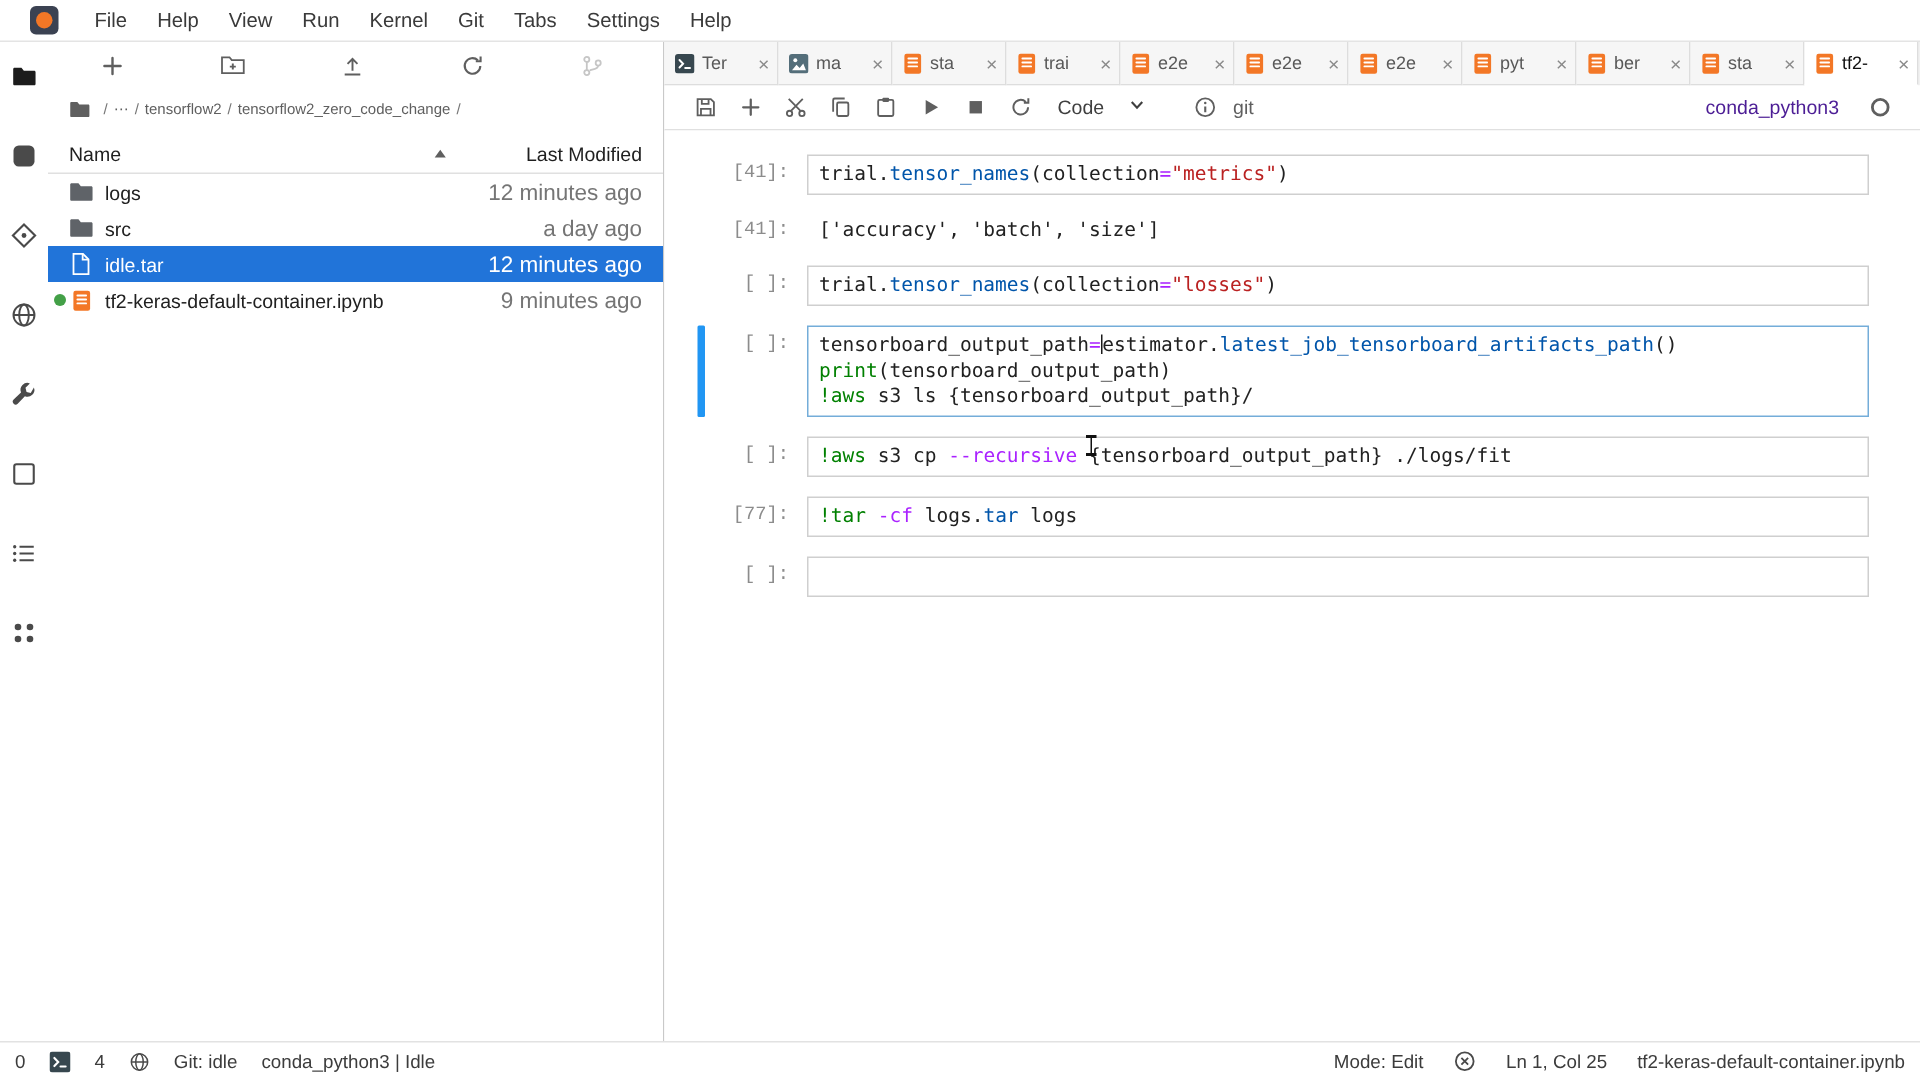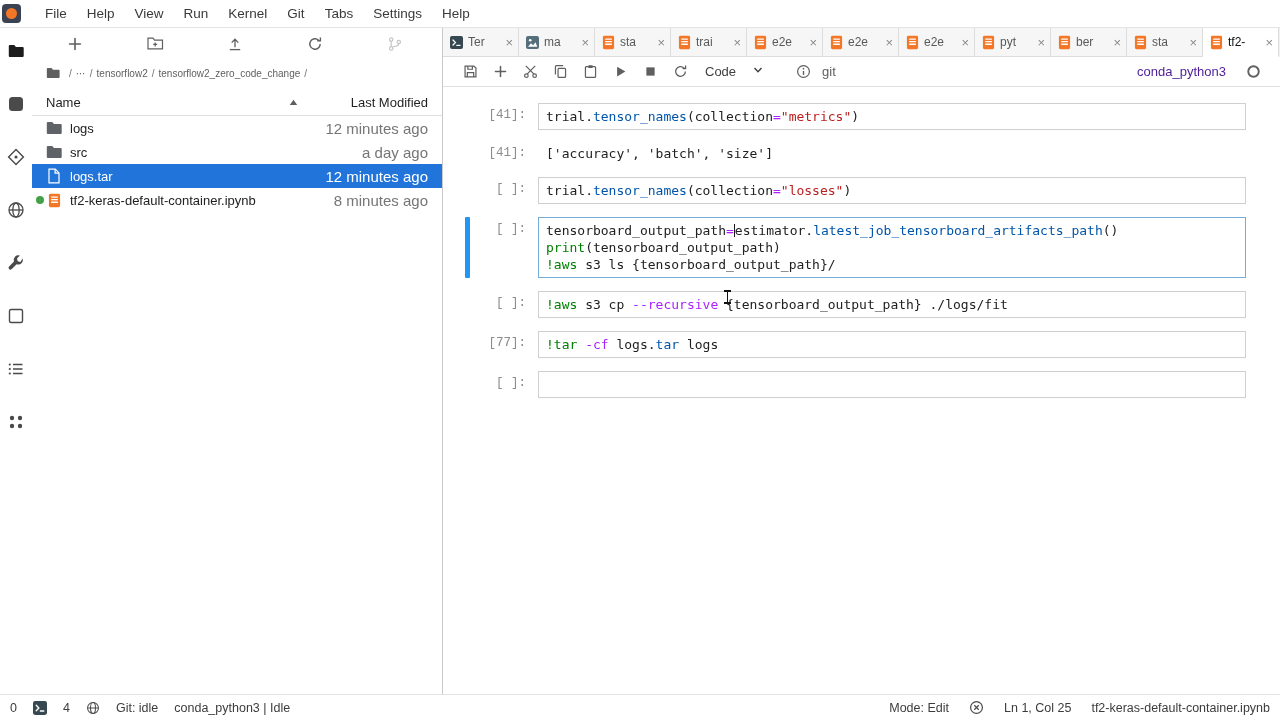--- a/index.html
+++ b/index.html
@@ -1,21 +1,21 @@
 <!DOCTYPE html>
 <html style="--selection-blue: #2174d9; --accent-blue: #2196f3; --notebook-orange: #f37726; --running-green: #43a047; --string-red: #ba2121; --keyword-green: #008000; --operator-purple: #aa22ff; --property-blue: #0055aa;"><head>
 <meta charset="utf-8">
 <style>
   *{margin:0;padding:0;box-sizing:border-box}
   html,body{width:1280px;height:720px;overflow:hidden;background:#fff}
   body{font-family:"Liberation Sans","DejaVu Sans",sans-serif;font-size:13px;color:#333}
   .app{position:relative;width:1280px;height:720px;background:#fff;overflow:hidden}
 
   
-  .menubar{position:absolute;top:0;left:0;right:0;height:28px;border-bottom:1px solid #e4e4e4;display:flex;align-items:center;padding-left:2px;background:#fff;z-index:6}
+  .menubar{position:absolute;top:0;left:0;right:0;height:28px;border-bottom:1px solid #e4e4e4;display:flex;align-items:center;padding-left:20px;background:#fff;z-index:6}
   .logo{width:19px;height:19px;border-radius:4px;background:#3b4252;margin-right:14px;position:relative;flex:none}
   .logo::after{content:"";position:absolute;inset:4px;border-radius:50%;background:var(--notebook-orange,#f37726)}
   .menu-items{display:flex;align-items:center;height:100%}
   .menu-item{padding:0 10px;font-size:13.5px;color:#3a3a3a;cursor:pointer;line-height:27px}
 
   
   .body{position:absolute;top:28px;bottom:26px;left:0;right:0;display:flex}
 
   .iconstrip{width:32px;flex:none;display:flex;flex-direction:column;align-items:center;padding-top:14px;background:#fff}
   .side-icon{height:20px;width:100%;display:flex;align-items:center;justify-content:center;color:#4a4a4a;margin-bottom:33px;cursor:pointer}
@@ -235,35 +235,35 @@
             <span class="fname">src</span>
             <span class="fmod">a day ago</span>
           </div>
           <div class="fb-row selected">
             <span class="ficon">
               <svg width="14" height="16" viewBox="0 0 14 16">
                 <path fill="none" stroke="currentColor" stroke-width="1.2" d="M2 1.2h6.3L12 4.9v9.9H2z"></path>
                 <path fill="none" stroke="currentColor" stroke-width="1.2" d="M8.1 1.2v3.9H12"></path>
               </svg>
             </span>
-            <span class="fname">logs.tar</span>
+            <span class="fname">idle.tar</span>
             <span class="fmod">12 minutes ago</span>
           </div>
           <div class="fb-row">
             <span class="run-dot"></span>
             <span class="ficon">
               <svg width="13" height="15" viewBox="0 0 14 16">
                 <rect x="1" y="0.8" width="12" height="14.4" rx="1.6" fill="#f37726"></rect>
                 <rect x="3.2" y="3.6" width="7.6" height="1.4" rx="0.7" fill="#fff"></rect>
                 <rect x="3.2" y="6.4" width="7.6" height="1.4" rx="0.7" fill="#fff"></rect>
                 <rect x="3.2" y="9.2" width="7.6" height="1.4" rx="0.7" fill="#fff"></rect>
               </svg>
             </span>
             <span class="fname">tf2-keras-default-container.ipynb</span>
-            <span class="fmod">8 minutes ago</span>
+            <span class="fmod">9 minutes ago</span>
           </div>
         </div>
     </div>
 
     <div class="main">
       <div class="tabbar">
           <div class="tab">
             <span class="ticon">
               <svg width="13" height="13" viewBox="0 0 13 13">
                 <rect width="13" height="13" rx="2" fill="#37474f"></rect>

